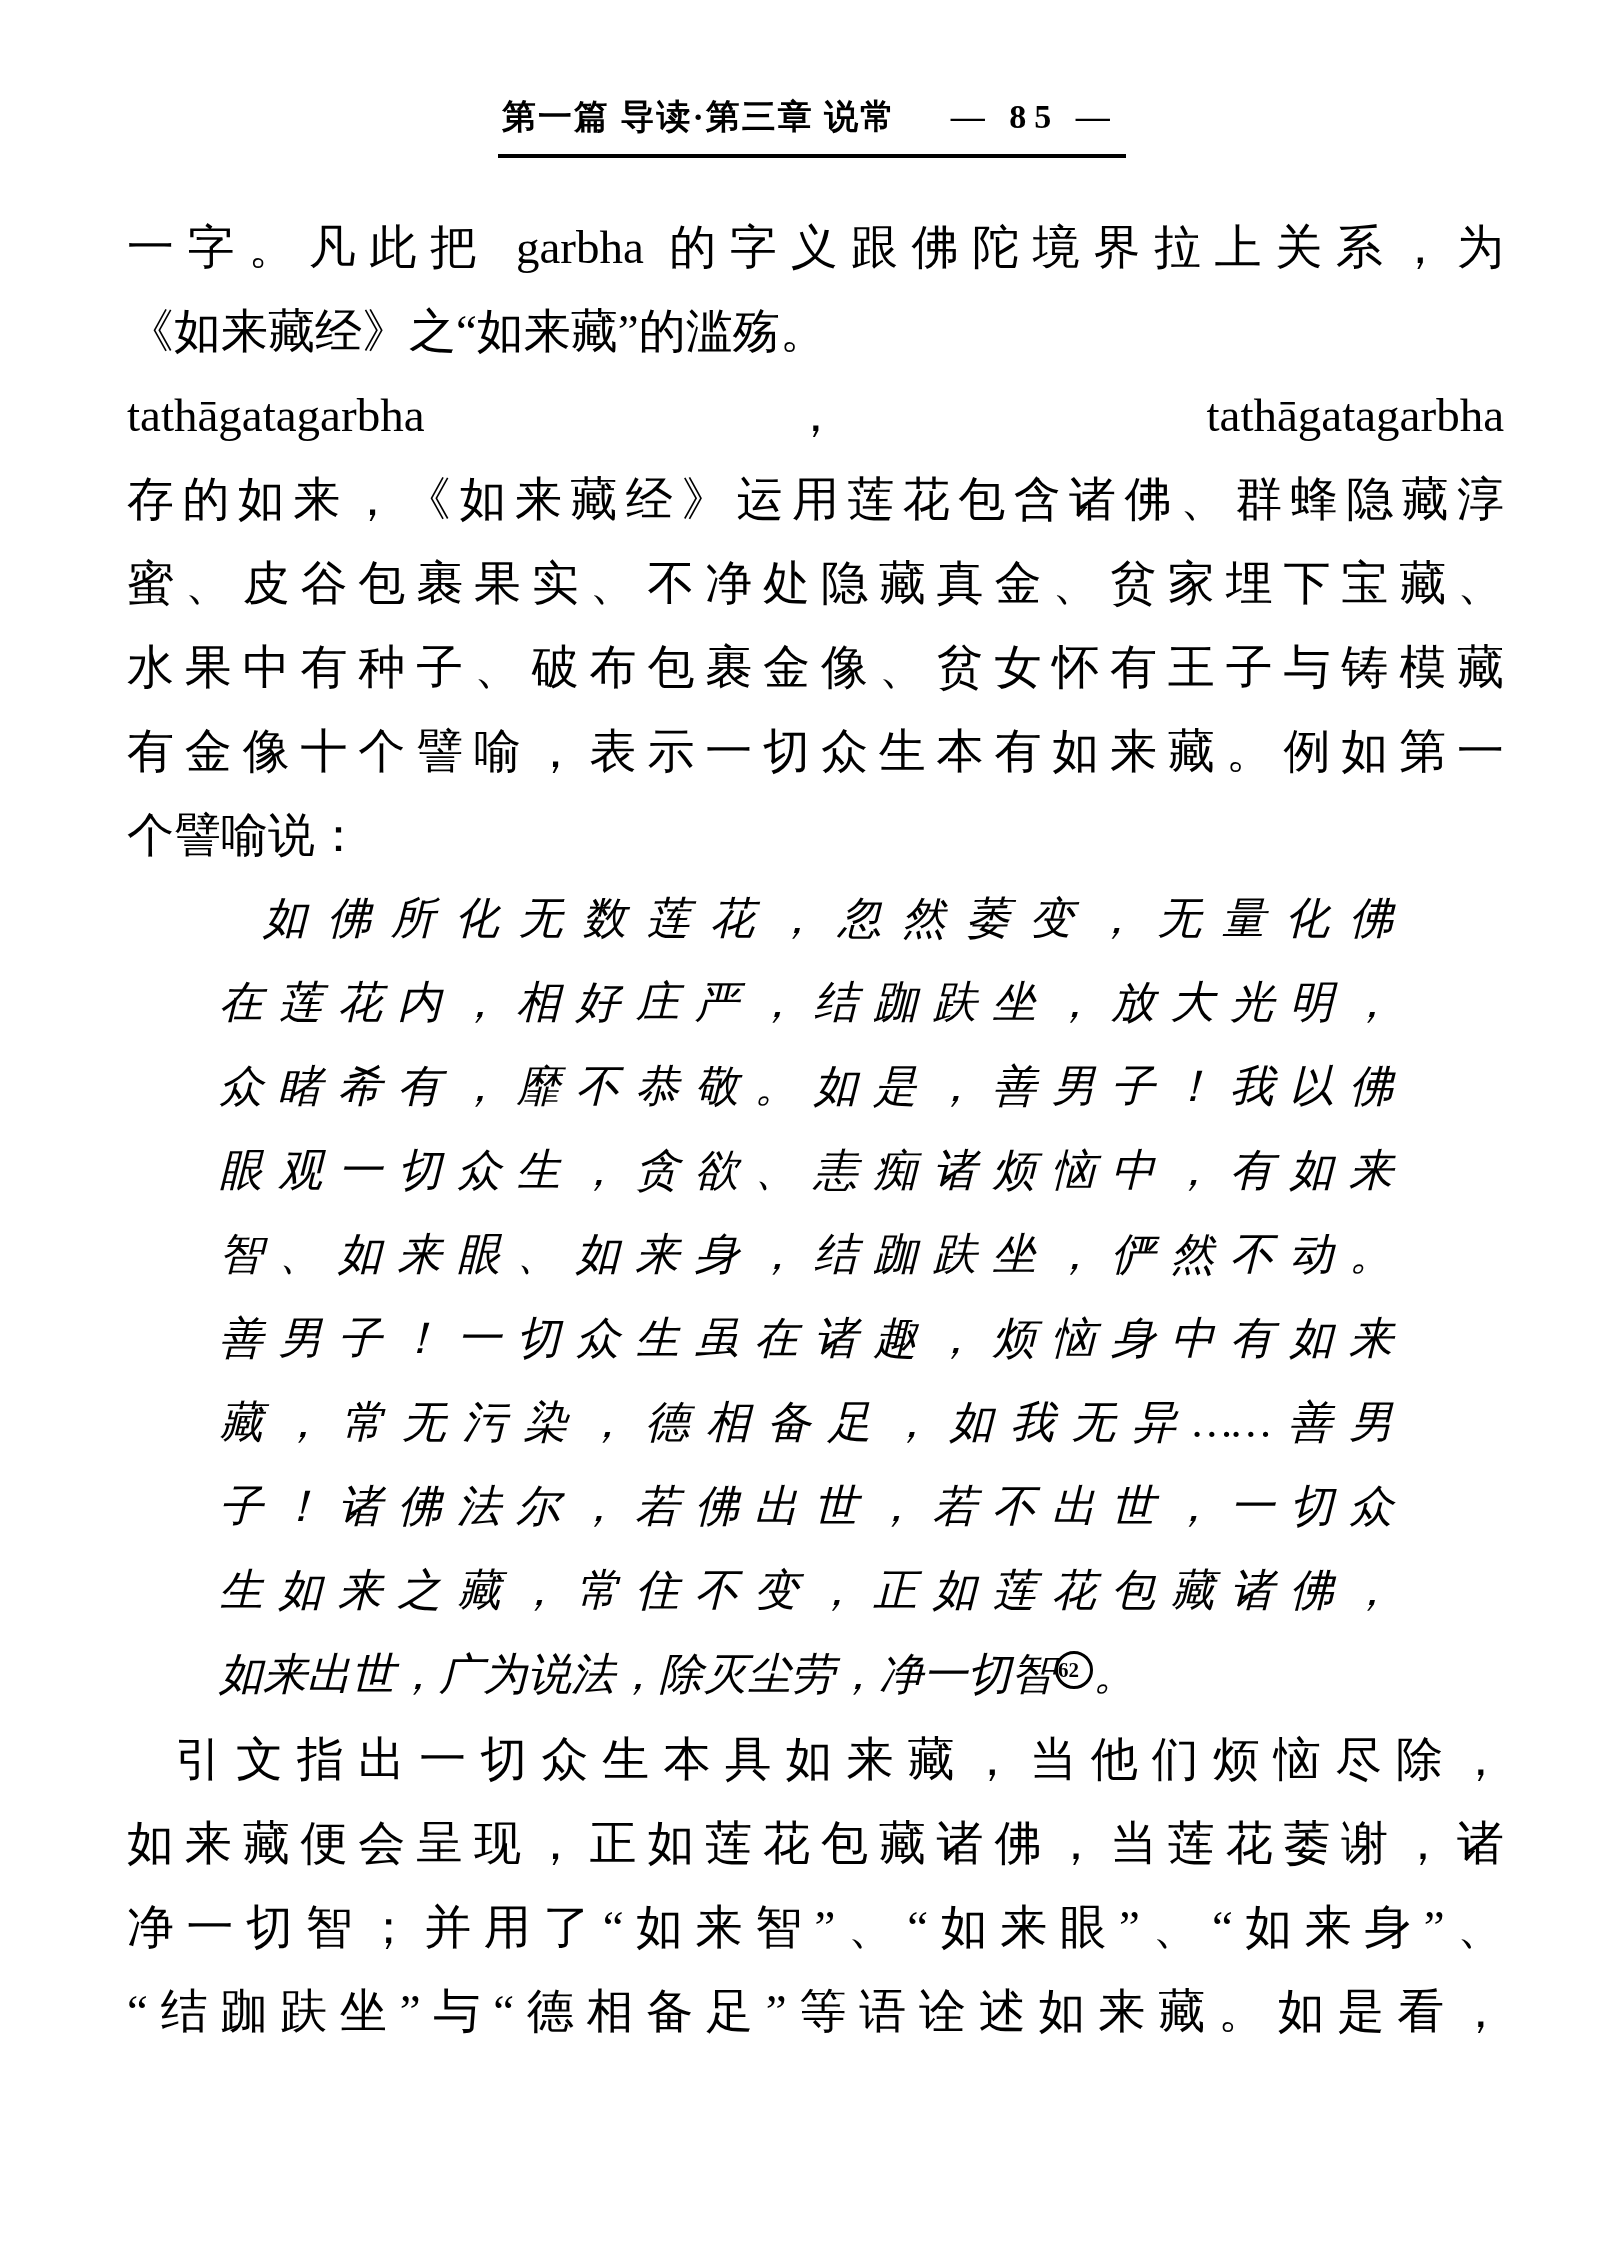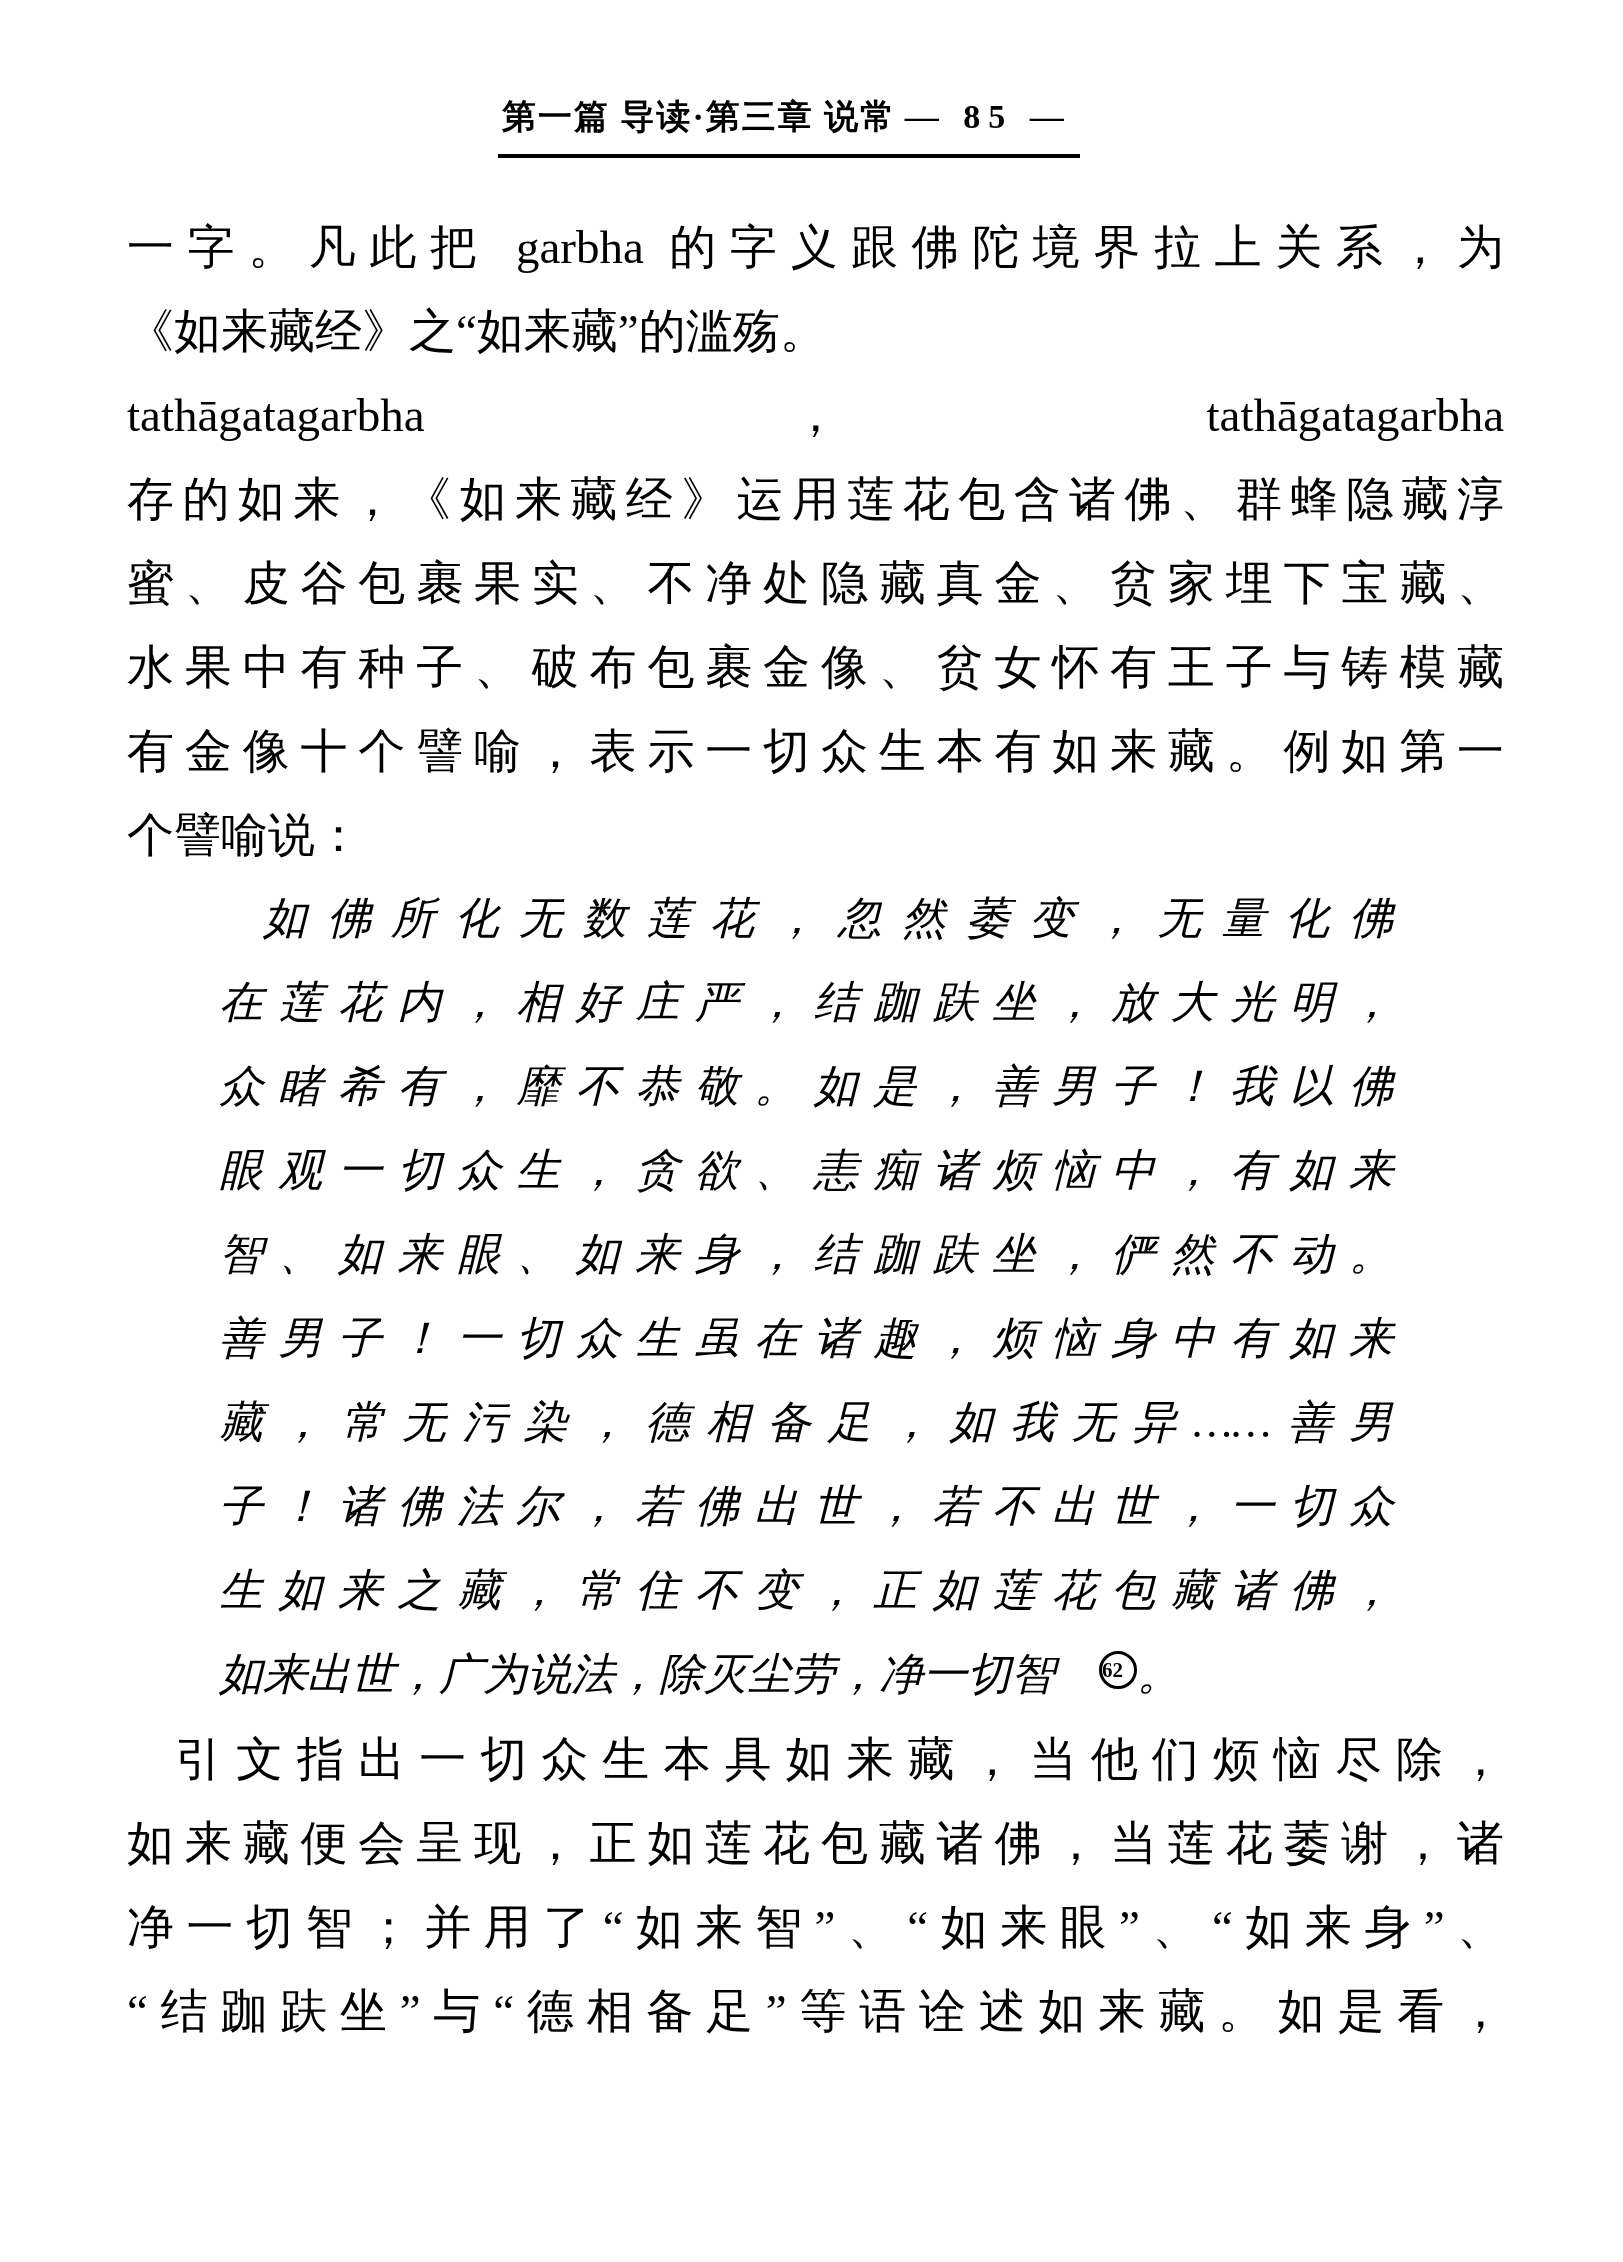--- a/index.html
+++ b/index.html
@@ -30,20 +30,21 @@
     display: inline-block;
     border-bottom: 4px solid #000;
     padding: 0 8px 14px 4px;
     font-size: 34px;
     font-weight: bold;
   }
   .chapter-title {
     letter-spacing: 2px;
   }
   .page-number {
+    margin-left: 46px;
     letter-spacing: 8px;
   }
   .content {
     position: absolute;
     top: 205px;
     left: 127px;
     width: 1377px;
   }
   .line {
     font-size: 47px;
@@ -78,21 +79,20 @@
     border: 3px solid #000;
     border-radius: 50%;
     font-size: 21px;
     font-weight: bold;
     font-style: normal;
     line-height: 32px;
     text-align: center;
     text-indent: 0;
     letter-spacing: 0;
     vertical-align: 12px;
-    margin-left: 44px;
   }
 </style>
 </head>
 <body>
 
 <div class="page">
 
   <div class="header">
     <span class="header-inner">
       <span class="chapter-title">第一篇 导读·第三章 说常</span>

